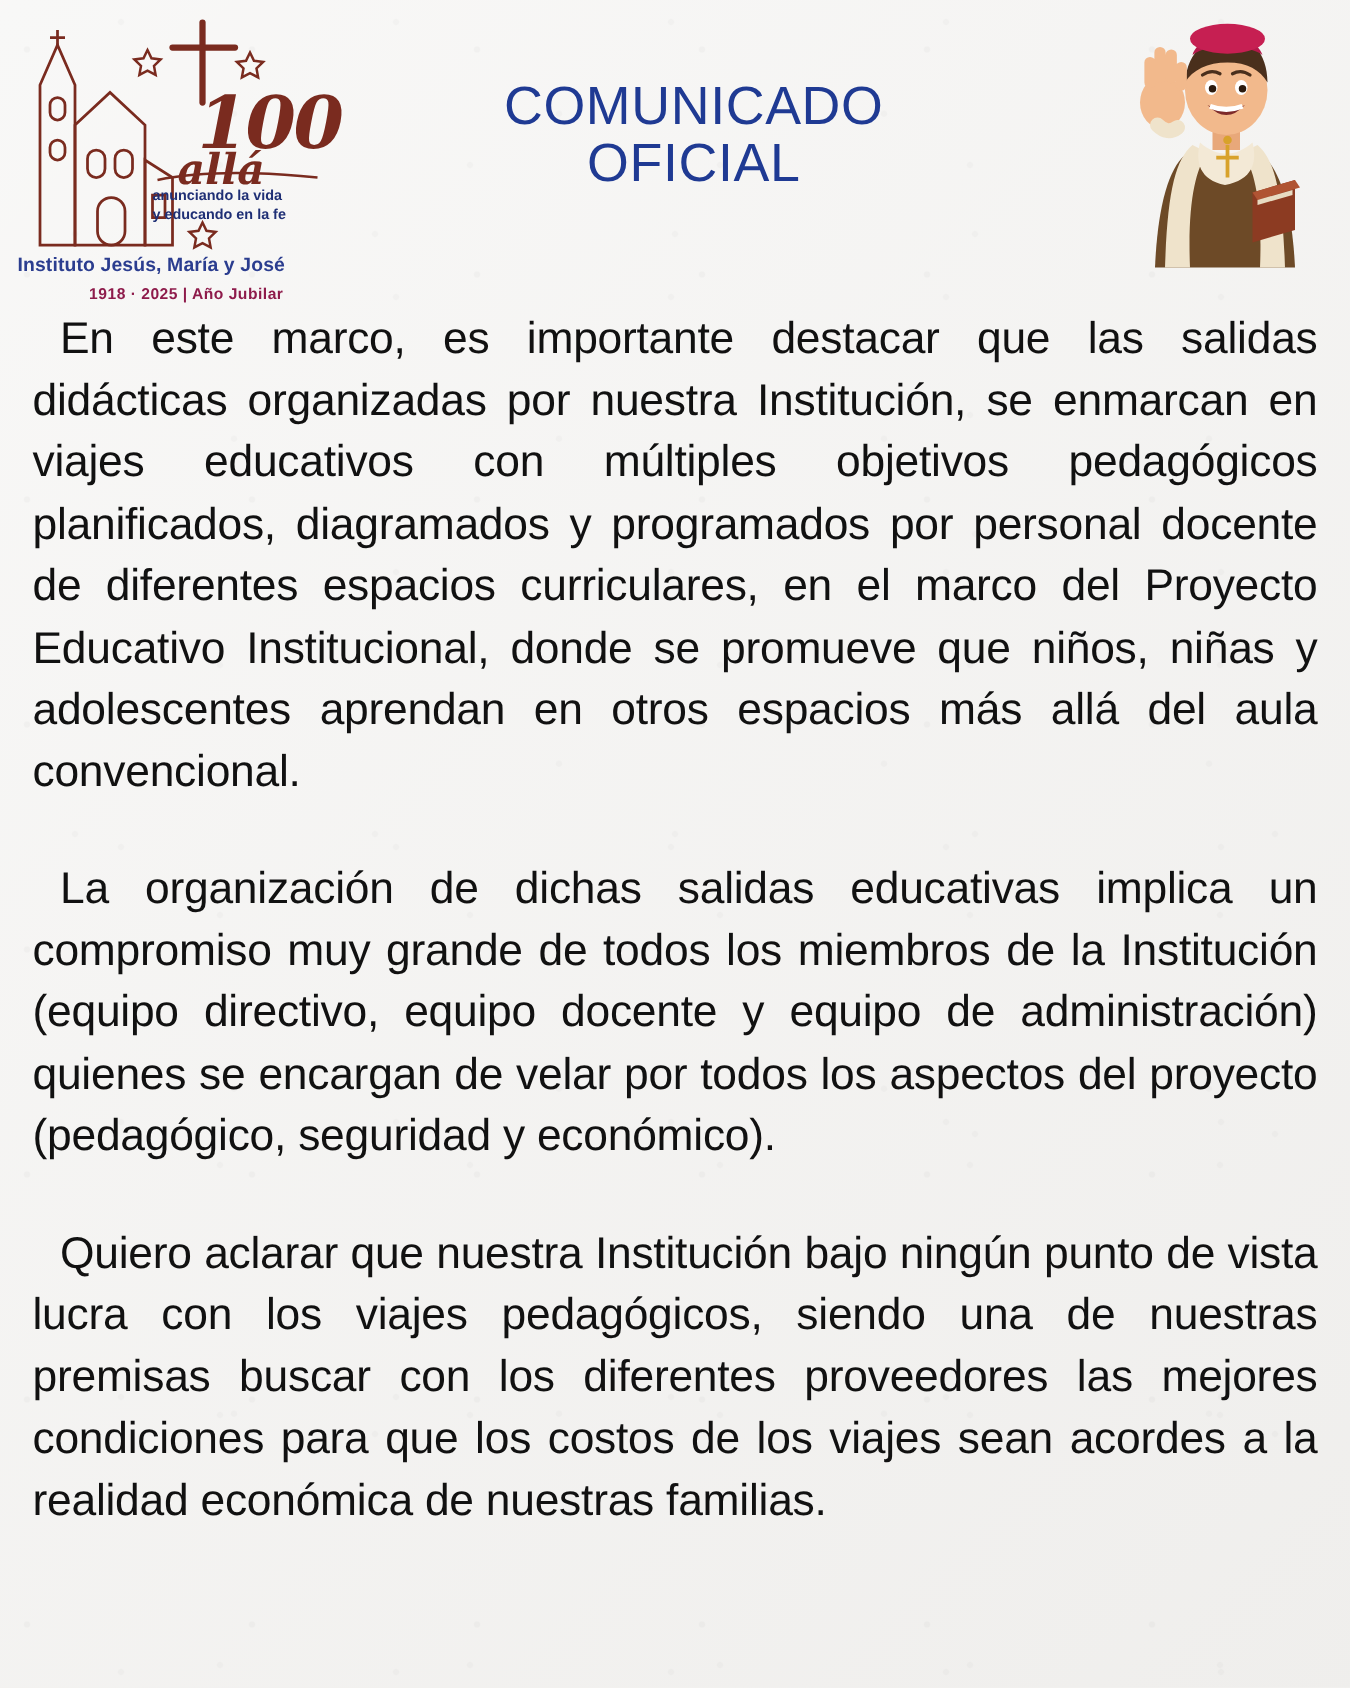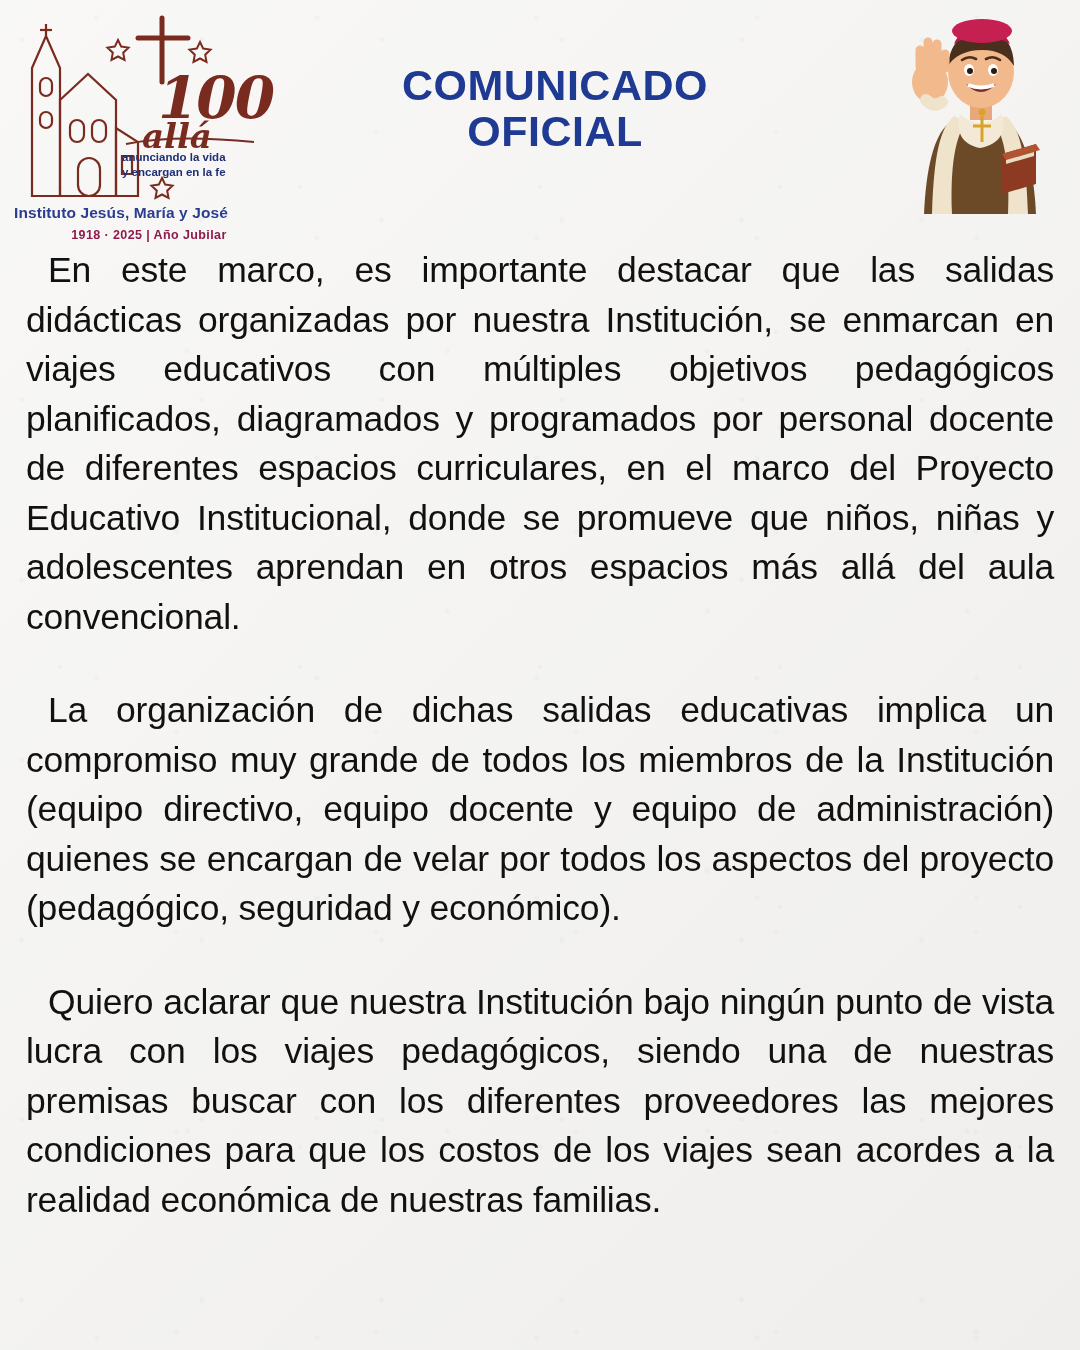--- a/index.html
+++ b/index.html
@@ -112,21 +112,21 @@
   
   .title-block {
     position: absolute;
     left: 300px;
     top: 62px;
     width: 510px;
     text-align: center;
   }
   .title-line {
     font-family: "Liberation Sans", sans-serif;
-    font-weight: 700;
+    font-weight: 400;
     font-size: 43px;
     line-height: 1.07;
     color: #1f3a93;
     letter-spacing: 0.5px;
   }
 
   
   .friar {
     position: absolute;
     right: 10px;
@@ -190,21 +190,21 @@
         <path d="M104 32 l3.2 6.6 7.3 1 -5.3 5.1 1.3 7.2 -6.5-3.4 -6.5 3.4 1.3-7.2 -5.3-5.1 7.3-1 z"></path>
         <path d="M186 34 l3.2 6.6 7.3 1 -5.3 5.1 1.3 7.2 -6.5-3.4 -6.5 3.4 1.3-7.2 -5.3-5.1 7.3-1 z"></path>
         <path d="M148 170 l3.2 6.6 7.3 1 -5.3 5.1 1.3 7.2 -6.5-3.4 -6.5 3.4 1.3-7.2 -5.3-5.1 7.3-1 z"></path>
       </g>
 
       <path d="M112 136 C150 128, 200 130, 240 134" stroke="#7a2b1f" stroke-width="2" fill="none"></path>
     </svg>
     <div class="logo-100">100</div>
     <div class="logo-anios">allá</div>
     <div class="logo-tag1">anunciando la vida</div>
-    <div class="logo-tag2">y encargan en la fe</div>
+    <div class="logo-tag2">y educando en la fe</div>
     <div class="logo-inst">Instituto Jesús, María y José</div>
     <div class="logo-years">1918 · 2025 | Año Jubilar</div>
   </div>
 
   <div class="title-block">
     <div class="title-line">COMUNICADO</div>
     <div class="title-line">OFICIAL</div>
   </div>
 
   <div class="friar">

